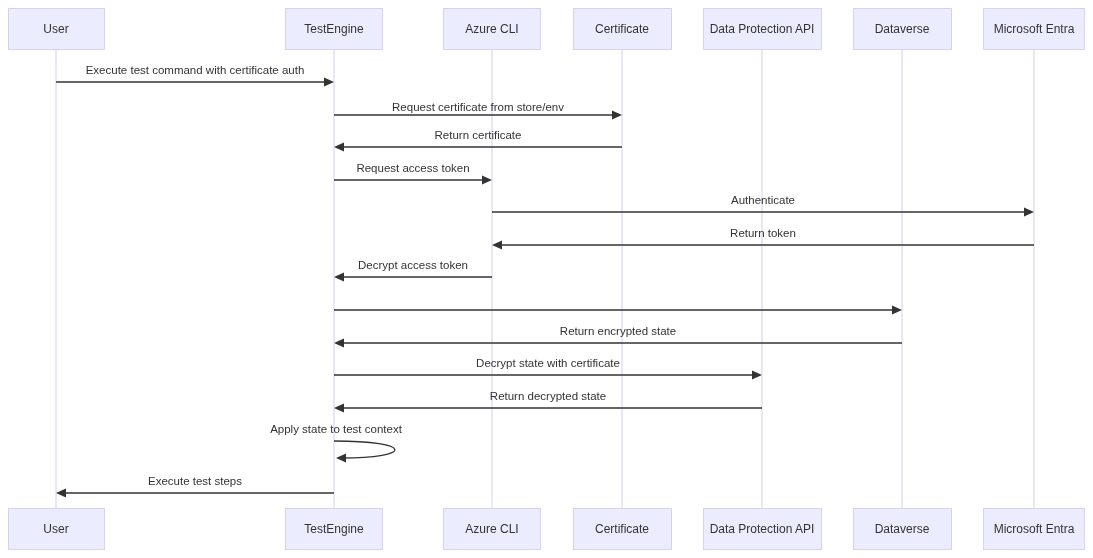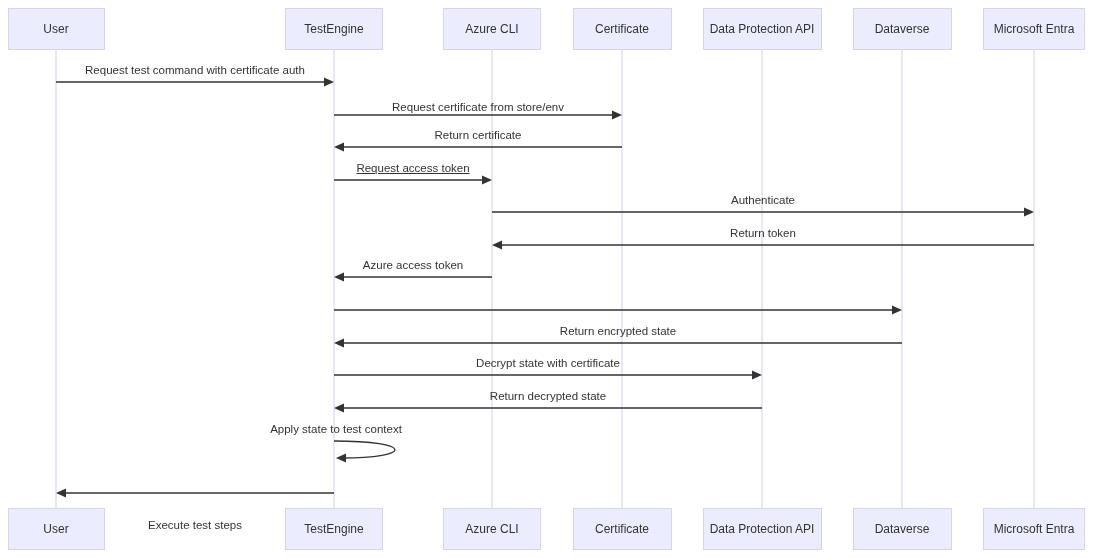--- a/index.html
+++ b/index.html
@@ -68,32 +68,32 @@
       <polygon points="334,343 344,338.5 344,347.5" fill="#333333"></polygon>
       <line x1="334" y1="375" x2="760" y2="375" stroke="#333333" stroke-width="1.3"></line>
       <polygon points="762,375 752,370.5 752,379.5" fill="#333333"></polygon>
       <line x1="762" y1="408" x2="336" y2="408" stroke="#333333" stroke-width="1.3"></line>
       <polygon points="334,408 344,403.5 344,412.5" fill="#333333"></polygon>
       <path d="M 334 441 C 414 441, 414 458, 341 458" fill="none" stroke="#333333" stroke-width="1.3"></path>
       <polygon points="336,458 346,453.5 346,462.5" fill="#333333"></polygon>
       <line x1="334" y1="493" x2="58" y2="493" stroke="#333333" stroke-width="1.3"></line>
       <polygon points="56,493 66,488.5 66,497.5" fill="#333333"></polygon>
     </svg>
-    <div class="msg-label" style="left: 195px; top: 63px;">Request test command with certificate auth</div>
+    <div class="msg-label" style="left: 195px; top: 63px;">Execute test command with certificate auth</div>
     <div class="msg-label" style="left: 478px; top: 100px;">Request certificate from store/env</div>
     <div class="msg-label" style="left: 478px; top: 128px;">Return certificate</div>
-    <div class="msg-label" style="left: 413px; top: 161px; text-decoration: underline;">Request access token</div>
+    <div class="msg-label" style="left: 413px; top: 161px;">Request access token</div>
     <div class="msg-label" style="left: 763px; top: 193px;">Authenticate</div>
     <div class="msg-label" style="left: 763px; top: 226px;">Return token</div>
-    <div class="msg-label" style="left: 413px; top: 258px;">Azure access token</div>
+    <div class="msg-label" style="left: 413px; top: 258px;">Decrypt access token</div>
     <div class="msg-label" style="left: 618px; top: 324px;">Return encrypted state</div>
     <div class="msg-label" style="left: 548px; top: 356px;">Decrypt state with certificate</div>
     <div class="msg-label" style="left: 548px; top: 389px;">Return decrypted state</div>
     <div class="msg-label" style="left: 336px; top: 422px;">Apply state to test context</div>
-    <div class="msg-label" style="left: 195px; top: 474px; margin-top: 44px;">Execute test steps</div>
+    <div class="msg-label" style="left: 195px; top: 474px;">Execute test steps</div>
     <div class="actor-box" style="left: 7.5px; top: 8px; width: 97px; height: 42px; background: rgb(236, 236, 255); border: 1px solid rgb(216, 210, 238);">
       <span>User</span>
     </div>
     <div class="actor-box" style="left: 285px; top: 8px; width: 98px; height: 42px; background: rgb(236, 236, 255); border: 1px solid rgb(216, 210, 238);">
       <span>TestEngine</span>
     </div>
     <div class="actor-box" style="left: 443px; top: 8px; width: 98px; height: 42px; background: rgb(236, 236, 255); border: 1px solid rgb(216, 210, 238);">
       <span>Azure CLI</span>
     </div>
     <div class="actor-box" style="left: 572.5px; top: 8px; width: 99px; height: 42px; background: rgb(236, 236, 255); border: 1px solid rgb(216, 210, 238);">

